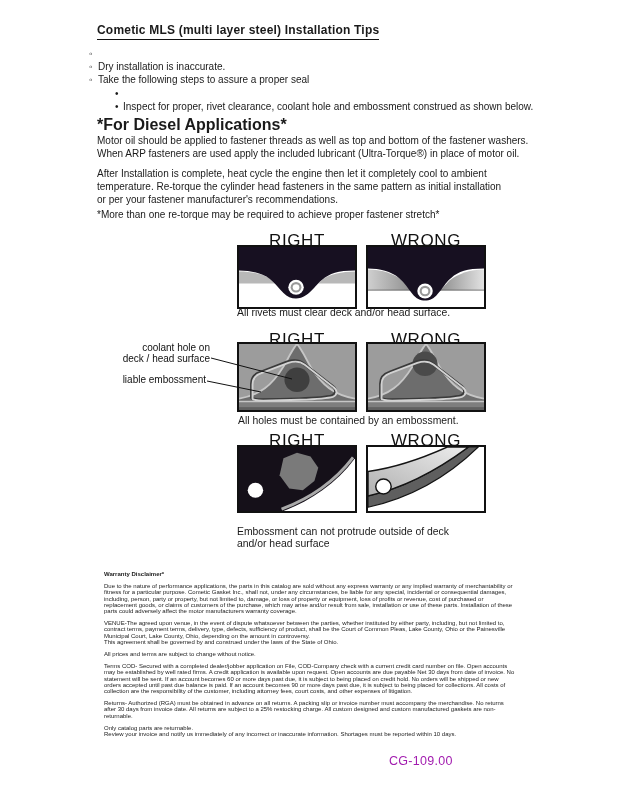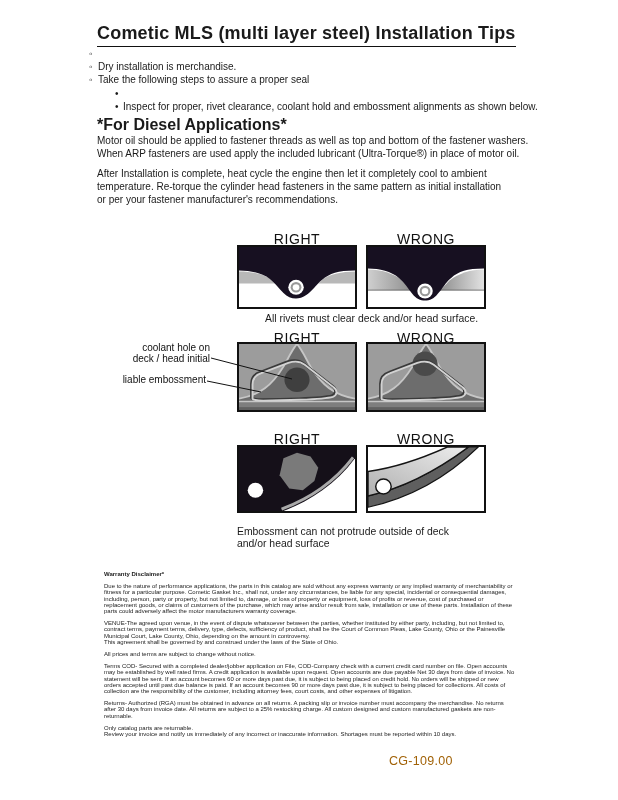--- a/index.html
+++ b/index.html
@@ -4,107 +4,108 @@
 <style>
   html,body { margin:0; padding:0; background:#ffffff; }
   .page {
     position:relative; width:618px; height:800px; background:#ffffff;
     font-family:"Liberation Sans", sans-serif; color:#1a1a1a; overflow:hidden;
   }
 
   
   .doc-title {
     position:absolute; left:97px; top:23px;
-    font-size:18px; font-weight:bold; letter-spacing:0.2px;
+    font-size:12px; font-weight:bold; letter-spacing:0.2px;
     border-bottom:1.8px solid #111; padding-bottom:2px; display:inline-block;
   }
 
   
   .tips { position:absolute; left:89px; top:47px; width:520px; font-size:10px; line-height:13.2px; }
   .tip { display:flex; white-space:nowrap; }
   .tip .m { flex:none; width:9px; }
   .tip.sub { padding-left:26px; }
   .tip.sub .m { width:8px; }
 
   
   .diesel-heading { position:absolute; left:97px; top:116px; font-size:16px; font-weight:bold; }
   .para { position:absolute; left:97px; width:470px; font-size:10px; line-height:13px; white-space:pre-line; }
   .para-1 { top:134px; }
   .para-2 { top:167px; }
   .para-note { top:208px; }
 
   
   .figs { position:absolute; left:0; top:230px; width:618px; height:322px; }
-  .fig-label { position:absolute; width:120px; text-align:center; font-size:14px; letter-spacing:0.6px; color:#111; }
+  .fig-label { position:absolute; width:120px; text-align:center; font-size:17px; letter-spacing:0.6px; color:#111; }
   .fig { position:absolute; width:120px; border:2px solid #111; background:#fff; box-sizing:border-box; }
   .fig svg { display:block; width:100%; height:100%; }
   .fig-caption { position:absolute; font-size:10.4px; line-height:11.5px; white-space:pre-line; }
 
   .lbl-r1-right, .lbl-r2-right, .lbl-r3-right { left:237px; }
   .lbl-r1-wrong, .lbl-r2-wrong, .lbl-r3-wrong { left:366px; }
   .lbl-r1-right, .lbl-r1-wrong { top:1px; }
   .lbl-r2-right, .lbl-r2-wrong { top:100px; }
   .lbl-r3-right, .lbl-r3-wrong { top:201px; }
 
   .fig-r1-right, .fig-r1-wrong { top:15px; height:64px; }
   .fig-r2-right, .fig-r2-wrong { top:112px; height:70px; }
   .fig-r3-right, .fig-r3-wrong { top:215px; height:68px; }
   .fig-r1-right, .fig-r2-right, .fig-r3-right { left:237px; }
   .fig-r1-wrong, .fig-r2-wrong, .fig-r3-wrong { left:366px; }
 
-  .cap-r1 { left:237px; top:83px; width:290px;margin-left:28px; }
+  .cap-r1 { left:237px; top:77px; width:290px; }
   .cap-r2 { left:238px; top:185px; width:280px; }
   .cap-r3 { left:237px; top:296px; width:260px; }
 
   .callout { position:absolute; text-align:right; font-size:10px; line-height:10.6px; white-space:pre-line; color:#111; }
   .callout-1 { left:88px; top:113px; width:122px; }
   .callout-2 { left:88px; top:145px; width:118px; }
   .callout-lines { position:absolute; left:0; top:0; width:618px; height:322px; pointer-events:none; }
 
   
   .legal { position:absolute; left:104px; top:571px; width:412px; font-size:6px; line-height:6.2px; color:#1c1c1c; }
   .legal-heading { font-weight:bold; margin:0 0 6px 0; }
   .legal p { margin:0 0 6px 0; white-space:pre-line; }
 
-  .doc-code { position:absolute; left:389px; top:754px; font-size:12.5px; letter-spacing:0.3px; color:#a16207; }
+  .doc-code { position:absolute; left:389px; top:754px; font-size:12.5px; letter-spacing:0.3px; color:#a21caf; }
 </style>
 </head>
 <body>
 
 <div class="page">
 
   <div class="doc-title">Cometic MLS (multi layer steel) Installation Tips</div>
 
   <div class="tips">
     <div class="tip">
       <span class="m">◦</span>
     </div>
     <div class="tip">
       <span class="m">◦</span>
-      <span>Dry installation is merchandise.</span>
+      <span>Dry installation is inaccurate.</span>
     </div>
     <div class="tip">
       <span class="m">◦</span>
       <span>Take the following steps to assure a proper seal</span>
     </div>
     <div class="tip sub">
       <span class="m">•</span>
     </div>
     <div class="tip sub">
       <span class="m">•</span>
-      <span>Inspect for proper, rivet clearance, coolant hold and embossment alignments as shown below.</span>
+      <span>Inspect for proper, rivet clearance, coolant hole and embossment construed as shown below.</span>
     </div>
   </div>
 
   <div class="diesel-heading">*For Diesel Applications*</div>
   <div class="para para-1">Motor oil should be applied to fastener threads as well as top and bottom of the fastener washers.
 When ARP fasteners are used apply the included lubricant (Ultra-Torque®) in place of motor oil.</div>
   <div class="para para-2">After Installation is complete, heat cycle the engine then let it completely cool to ambient
 temperature. Re-torque the cylinder head fasteners in the same pattern as initial installation
 or per your fastener manufacturer's recommendations.</div>
+  <div class="para para-note">*More than one re-torque may be required to achieve proper fastener stretch*</div>
 
   <div class="figs">
 
     <div class="fig-label lbl-r1-right">RIGHT</div>
     <div class="fig-label lbl-r1-wrong">WRONG</div>
 
     <div class="fig fig-r1-right">
       <svg viewBox="0 0 120 64" preserveAspectRatio="none">
         <rect width="120" height="64" fill="#ffffff"></rect>
         <path d="M0,26 C14,26 25,29 33,34 L38,39 L0,39 Z" fill="#b8b8b8"></path>
@@ -163,23 +164,24 @@
         <path d="M0,58 C22,54 34,44 46,24 C51,15 55,6 60,0" fill="none" stroke="#c6c6c6" stroke-width="2"></path>
         <path d="M60,0 C65,6 69,15 74,24 C86,44 98,54 120,58" fill="none" stroke="#c6c6c6" stroke-width="2"></path>
         <rect y="61" width="120" height="9" fill="#7e7e7e"></rect>
         <line x1="0" y1="61" x2="120" y2="61" stroke="#c6c6c6" stroke-width="1.5"></line>
         <rect y="67" width="120" height="3" fill="#606060"></rect>
         <circle cx="59" cy="21" r="13" fill="#4a4a4a"></circle>
         <path d="M13,57 L13,42 C13,36 16,32 22,30 L50,19 C56,17 62,17 67,21 L97,45 C101,48 101,53 96,55 C86,58 40,59 24,59 C17,59 13,58 13,57 Z" fill="none" stroke="#3a3a3a" stroke-width="3"></path>
         <path d="M14,58 L14,43 C14,37 17,33 23,31 L51,20 C57,18 63,18 68,22 L98,46 C102,49 102,54 97,56 C87,59 41,60 25,60 C18,60 14,59 14,58 Z" fill="none" stroke="#d2d2d2" stroke-width="2"></path>
       </svg>
     </div>
+    <div class="fig-caption cap-r2">All holes must be contained by an embossment.</div>
 
     <div class="callout callout-1">coolant hole on
-deck / head initial</div>
+deck / head surface</div>
     <div class="callout callout-2">liable embossment</div>
     <svg class="callout-lines" viewBox="0 0 618 322">
       <line x1="211" y1="128" x2="292" y2="149" stroke="#111111" stroke-width="1"></line>
       <line x1="207" y1="151" x2="261" y2="162" stroke="#111111" stroke-width="1"></line>
     </svg>
 
     <div class="fig-label lbl-r3-right">RIGHT</div>
     <div class="fig-label lbl-r3-wrong">WRONG</div>
 
     <div class="fig fig-r3-right">

